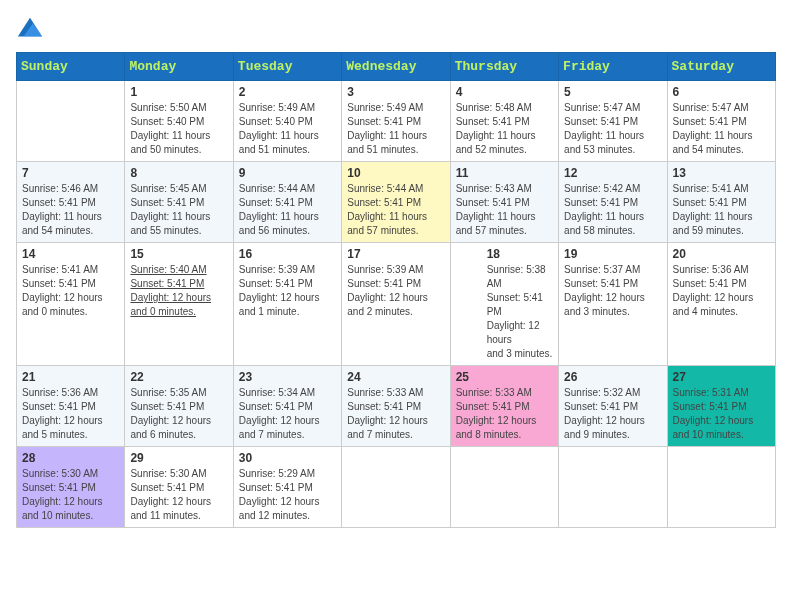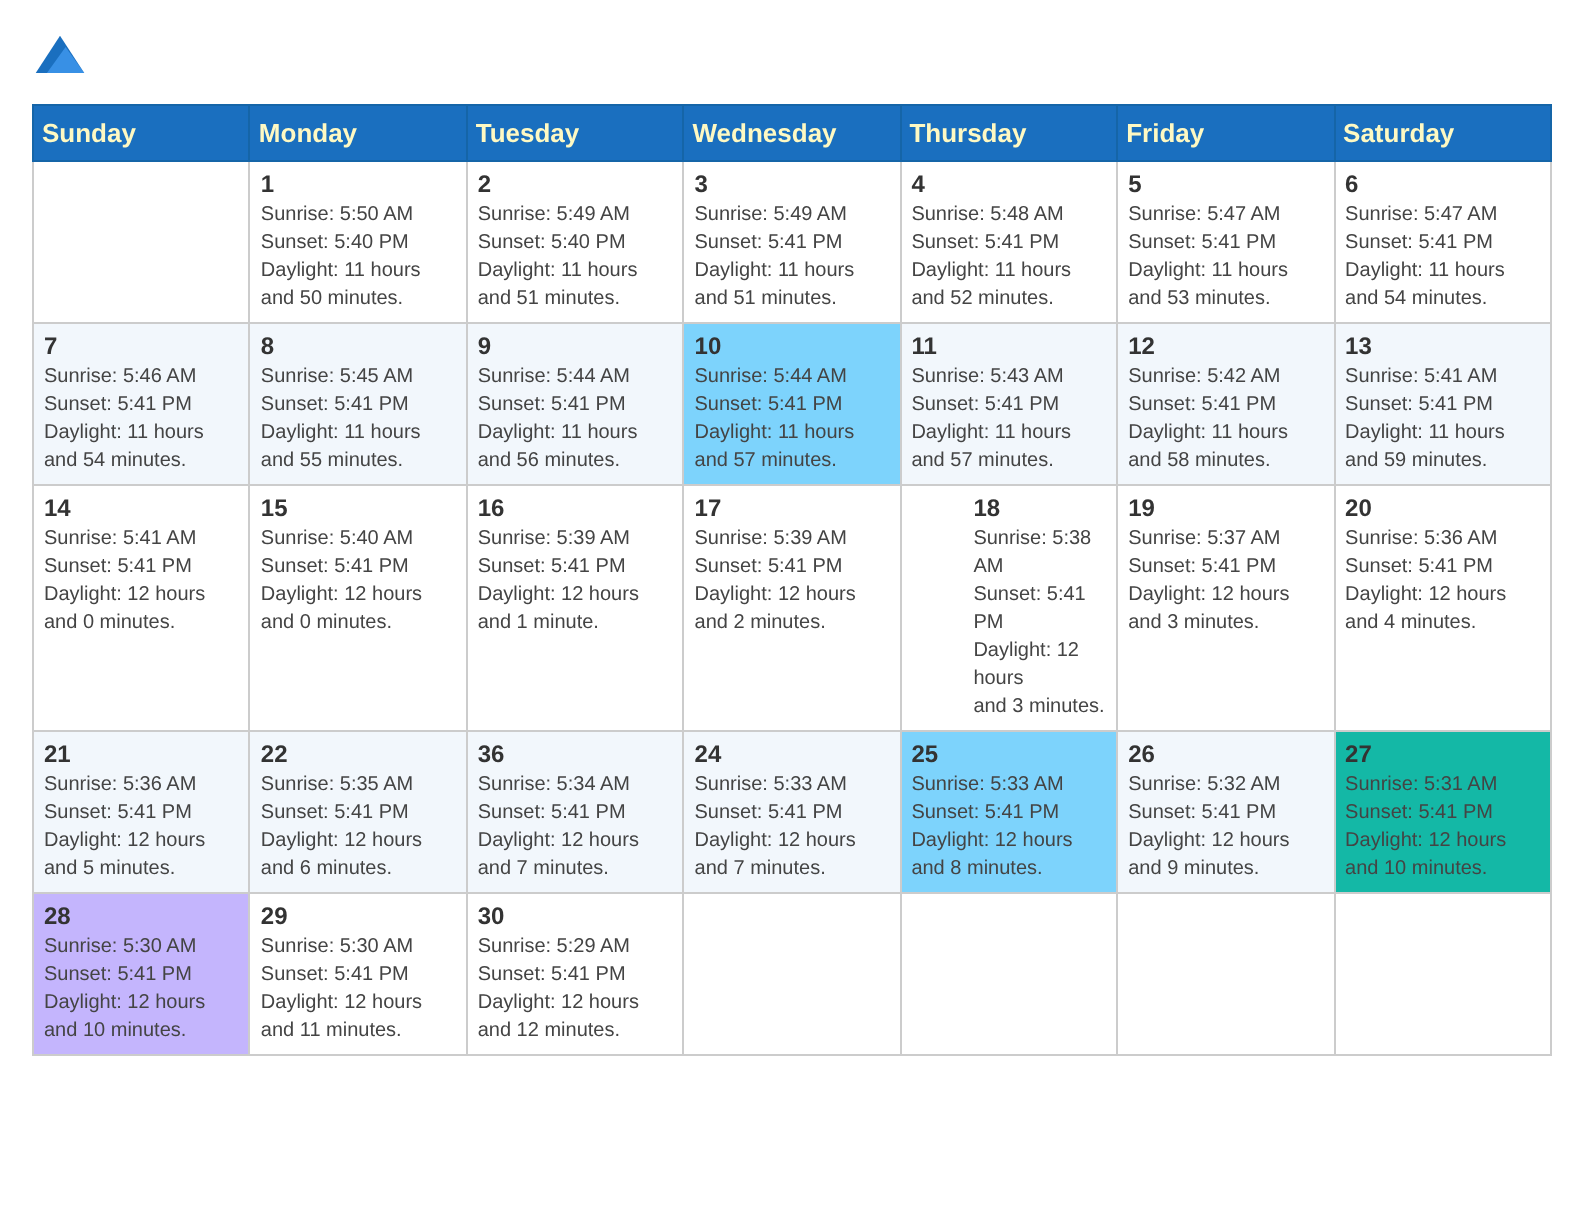--- a/index.html
+++ b/index.html
@@ -52,26 +52,27 @@
       font-size: 14px;
       color: #555;
     }
     .calendar {
       width: 100%;
       border-collapse: collapse;
       border: 1px solid #ccc;
     }
     .calendar th {
       background-color: #1a6fbf;
-      color: #fef9c3;
+      color: #bef264;
       font-size: 13px;
       font-weight: bold;
       padding: 6px 4px;
       text-align: left;
       border: 1px solid #1565a8;
+      font-family: Liberation Mono, monospace;
     }
     .calendar td {
       border: 1px solid #ccc;
       vertical-align: top;
       padding: 4px 5px;
       width: 14.28%;
       min-height: 80px;
       font-size: 10.5px;
       color: #333;
     }
@@ -191,21 +192,21 @@
 Daylight: 11 hours
 and 55 minutes.</div>
         </td>
         <td style="background-color: rgb(242, 247, 252);">
           <span class="day-num">9</span>
           <div class="day-info" style="white-space: pre-line;">Sunrise: 5:44 AM
 Sunset: 5:41 PM
 Daylight: 11 hours
 and 56 minutes.</div>
         </td>
-        <td style="background-color: #7dd3fc;">
+        <td style="background-color: #fef9c3;">
           <span class="day-num">10</span>
           <div class="day-info" style="white-space: pre-line;">Sunrise: 5:44 AM
 Sunset: 5:41 PM
 Daylight: 11 hours
 and 57 minutes.</div>
         </td>
         <td style="background-color: rgb(242, 247, 252);">
           <span class="day-num">11</span>
           <div class="day-info" style="white-space: pre-line;">Sunrise: 5:43 AM
 Sunset: 5:41 PM
@@ -230,21 +231,21 @@
       <tr>
         <td style="background-color: rgb(255, 255, 255);">
           <span class="day-num">14</span>
           <div class="day-info" style="white-space: pre-line;">Sunrise: 5:41 AM
 Sunset: 5:41 PM
 Daylight: 12 hours
 and 0 minutes.</div>
         </td>
         <td style="background-color: rgb(255, 255, 255);">
           <span class="day-num">15</span>
-          <div class="day-info" style="white-space: pre-line;">Sunrise: 5:40 AM
+          <div class="day-info" style="white-space: pre-line; text-decoration: underline;">Sunrise: 5:40 AM
 Sunset: 5:41 PM
 Daylight: 12 hours
 and 0 minutes.</div>
         </td>
         <td style="background-color: rgb(255, 255, 255);">
           <span class="day-num">16</span>
           <div class="day-info" style="white-space: pre-line;">Sunrise: 5:39 AM
 Sunset: 5:41 PM
 Daylight: 12 hours
 and 1 minute.</div>
@@ -287,34 +288,34 @@
 and 5 minutes.</div>
         </td>
         <td style="background-color: rgb(242, 247, 252);">
           <span class="day-num">22</span>
           <div class="day-info" style="white-space: pre-line;">Sunrise: 5:35 AM
 Sunset: 5:41 PM
 Daylight: 12 hours
 and 6 minutes.</div>
         </td>
         <td style="background-color: rgb(242, 247, 252);">
-          <span class="day-num">36</span>
+          <span class="day-num">23</span>
           <div class="day-info" style="white-space: pre-line;">Sunrise: 5:34 AM
 Sunset: 5:41 PM
 Daylight: 12 hours
 and 7 minutes.</div>
         </td>
         <td style="background-color: rgb(242, 247, 252);">
           <span class="day-num">24</span>
           <div class="day-info" style="white-space: pre-line;">Sunrise: 5:33 AM
 Sunset: 5:41 PM
 Daylight: 12 hours
 and 7 minutes.</div>
         </td>
-        <td style="background-color: #7dd3fc;">
+        <td style="background-color: #f9a8d4;">
           <span class="day-num">25</span>
           <div class="day-info" style="white-space: pre-line;">Sunrise: 5:33 AM
 Sunset: 5:41 PM
 Daylight: 12 hours
 and 8 minutes.</div>
         </td>
         <td style="background-color: rgb(242, 247, 252);">
           <span class="day-num">26</span>
           <div class="day-info" style="white-space: pre-line;">Sunrise: 5:32 AM
 Sunset: 5:41 PM

